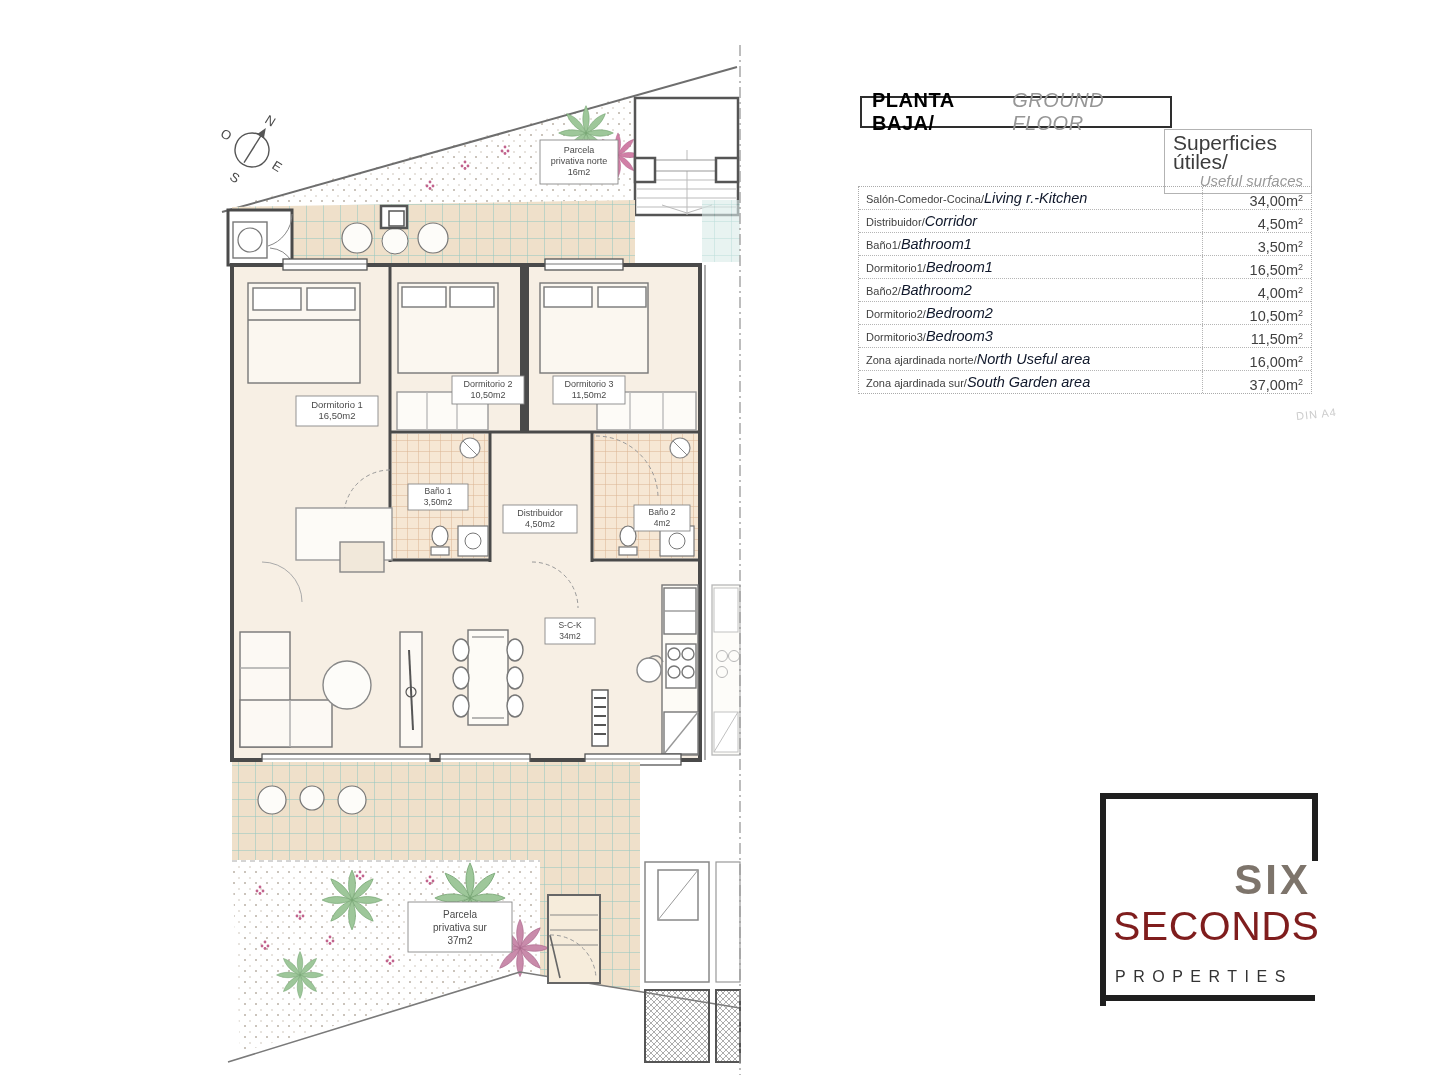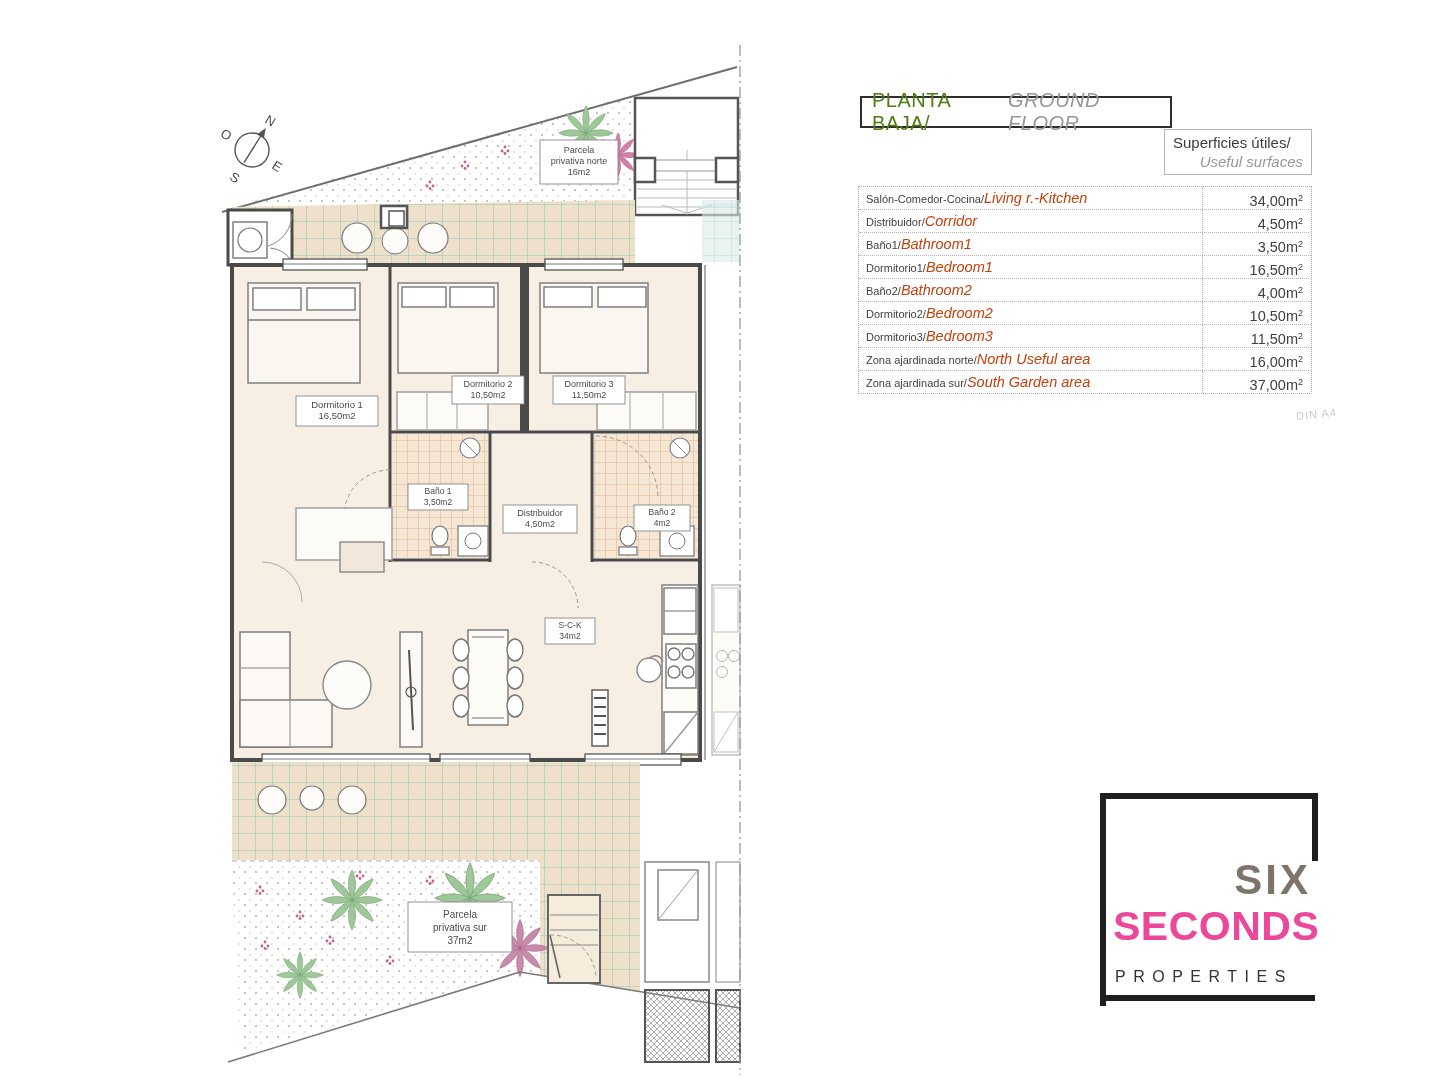--- a/index.html
+++ b/index.html
@@ -4,53 +4,53 @@
 <style>
   html,body{margin:0;padding:0;background:#ffffff;}
   .canvas{position:relative;width:1440px;height:1080px;background:#fff;overflow:hidden;
           font-family:"Liberation Sans",sans-serif;}
   svg{position:absolute;left:0;top:0;}
   svg text{font-family:"Liberation Sans",sans-serif;fill:#4a4a4a;}
 
   
   .title-box{position:absolute;left:860px;top:96px;width:312px;height:32px;
              border:2px solid #2e2e2e;display:flex;align-items:center;padding-left:10px;box-sizing:border-box;}
-  .title-es{font-size:20px;color:#4d7c0f;letter-spacing:.5px;}
+  .title-es{font-size:20px;color:#000000;letter-spacing:.5px;font-weight:bold;}
   .title-en{font-size:20px;color:#969696;font-style:italic;letter-spacing:.5px;}
 
   .surf-box{position:absolute;left:1164px;top:129px;width:148px;border:1px solid #b3b3b3;
             padding:3px 8px;box-sizing:border-box;line-height:19px;}
-  .surf-es{font-size:15px;color:#3c3c3c;display:block;}
+  .surf-es{font-size:21px;color:#3c3c3c;display:block;}
   .surf-en{font-size:15px;color:#999;font-style:italic;display:block;text-align:right;}
 
   .stable{position:absolute;left:858px;top:186px;width:454px;border:1px dotted #ababab;box-sizing:border-box;}
   .trow{display:flex;height:22px;line-height:21px;border-bottom:1px dotted #b5b5b5;}
   .trow:last-child{border-bottom:none;}
   .trow.total{border-top:1px solid #8f8f8f;height:23px;}
   .tlabel{flex:1;padding-left:7px;border-right:1px dotted #b5b5b5;white-space:nowrap;overflow:hidden;}
   .tval{width:100px;text-align:right;padding-right:8px;}
   .es{font-size:11px;color:#3f3f3f;}
-  .en{font-size:14.5px;color:#c2410c;font-style:italic;}
+  .en{font-size:14.5px;color:#0f172a;font-style:italic;}
   .tval span{font-size:14.5px;color:#3f3f3f;}
   .tval sup{font-size:9px;color:#3f3f3f;position:relative;top:1px;}
 
   .din-note{position:absolute;left:1296px;top:408px;font-size:11px;color:#cccccc;
             transform:rotate(-6deg);letter-spacing:1px;}
 
   
   .logo{position:absolute;left:1100px;top:776px;width:218px;height:208px;margin-top:17px;}
   .logo .bar{position:absolute;background:#1f1f1f;}
   .logo .b-top{left:0;top:0;width:218px;height:6px;}
   .logo .b-right{right:0;top:0;width:6px;height:68px;}
   .logo .b-left{left:0;top:0;width:6px;height:213px;}
   .logo .b-bottom{left:0;bottom:0;width:215px;height:6px;}
   .logo-six{position:absolute;right:7px;top:66px;font-size:42px;font-weight:bold;
             color:#7d746b;letter-spacing:3px;line-height:1;}
-  .logo-seconds{position:absolute;left:13px;top:113px;font-size:41px;font-weight:bold;
-            color:#ec4899;letter-spacing:.5px;line-height:1;}
+  .logo-seconds{position:absolute;left:13px;top:113px;font-size:41px;font-weight:normal;
+            color:#7f1d1d;letter-spacing:.5px;line-height:1;}
   .logo-properties{position:absolute;left:15px;bottom:16px;font-size:16px;color:#333;
             letter-spacing:7.5px;line-height:1;}
 </style>
 </head>
 <body>
 
 <div class="canvas">
 
 <svg width="1440" height="1080" viewBox="0 0 1440 1080">
   <defs>

